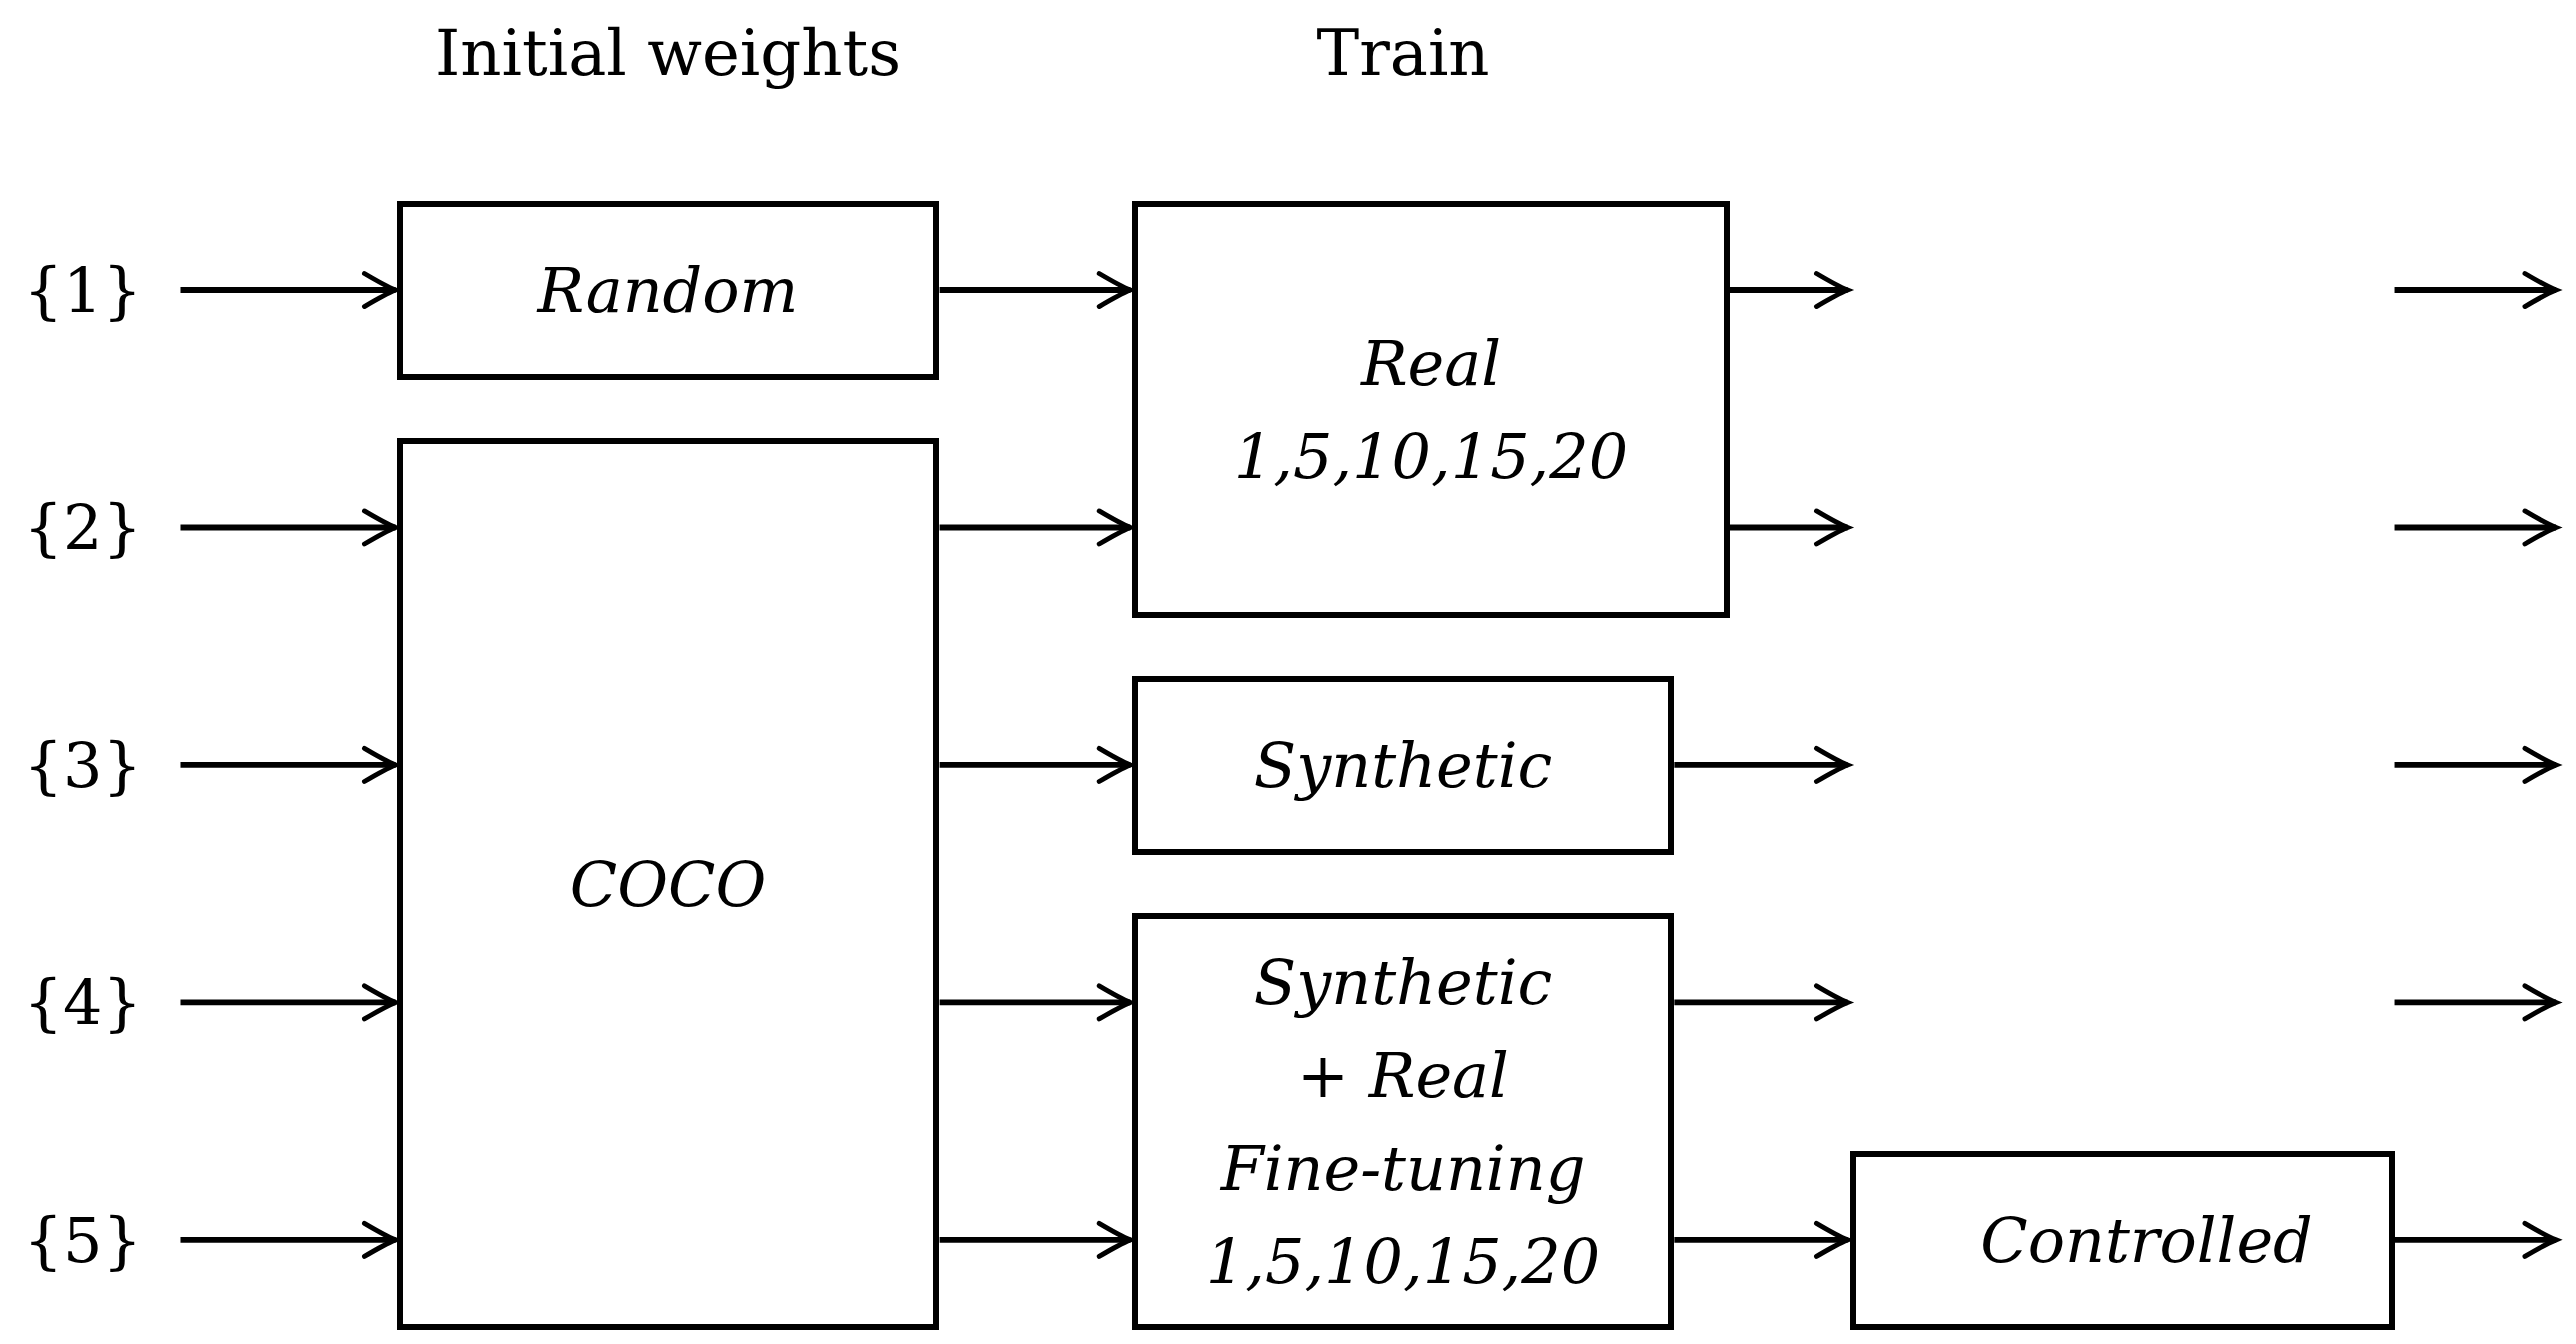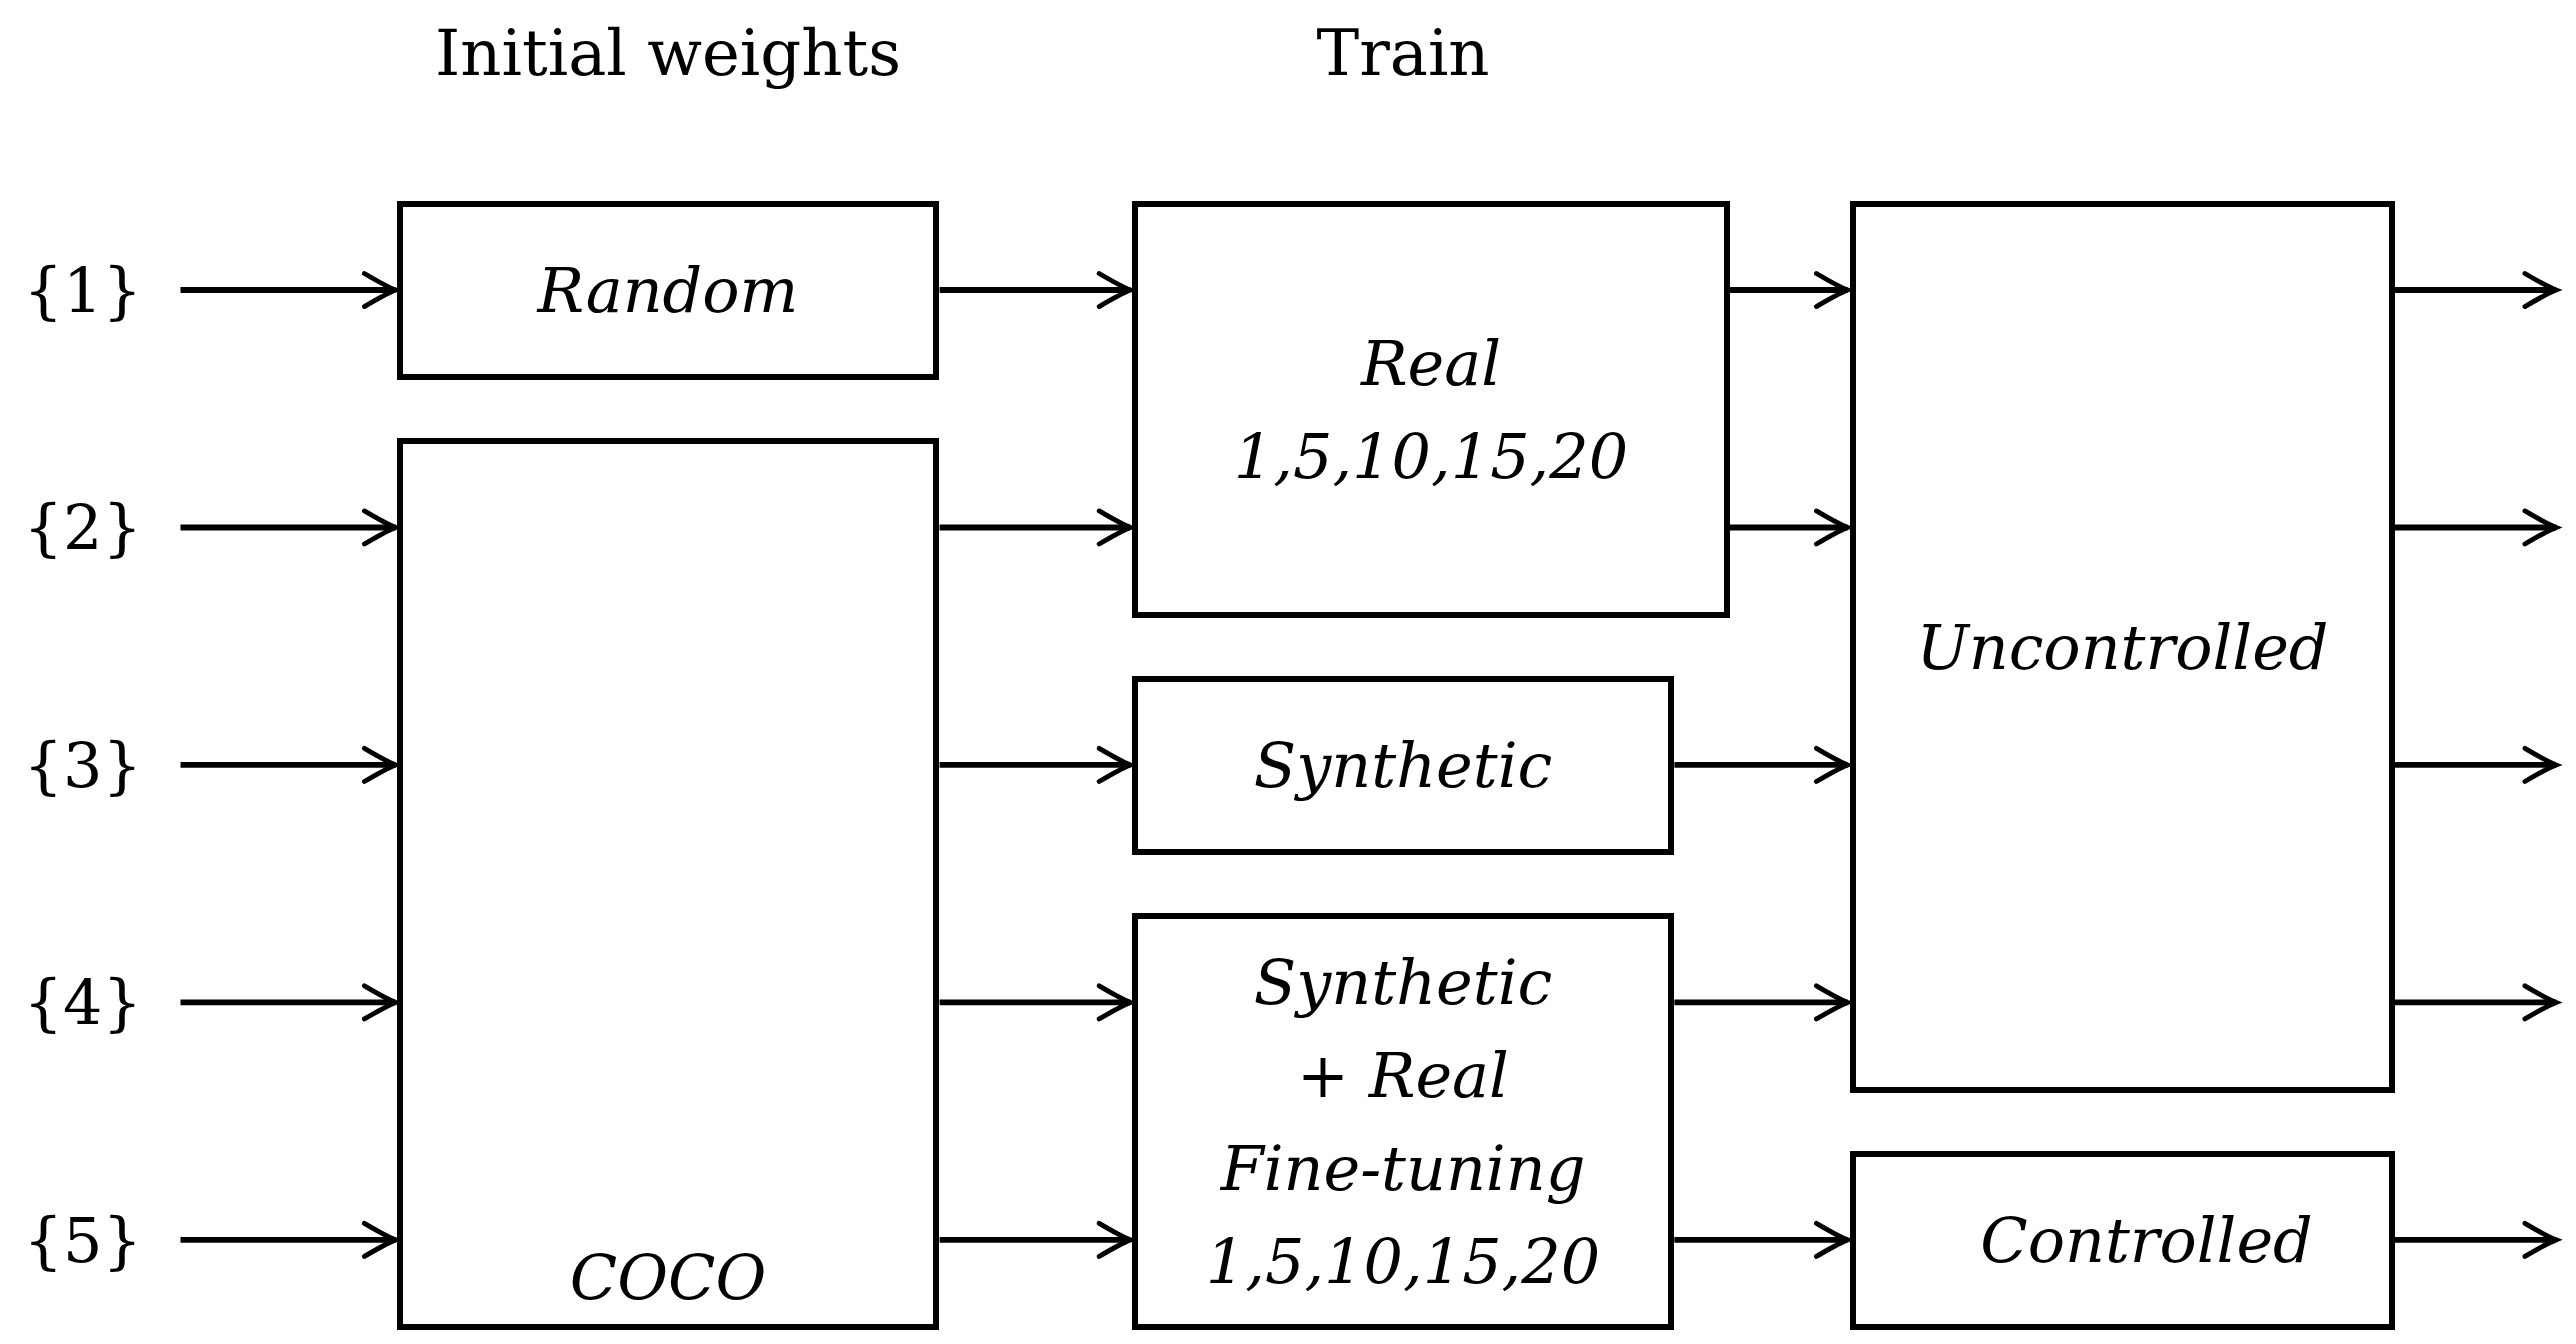--- a/index.html
+++ b/index.html
@@ -61,21 +61,21 @@
     background: var(--bg, #ffffff);
     display: flex;
     align-items: center;
     justify-content: center;
     text-align: center;
     font-size: 62px;
     line-height: 1.5;
     font-style: italic;
   }
   .box-random       { left: 397px;  top: 201px;  width: 542px; height: 179px; }
-  .box-coco         { left: 397px;  top: 438px;  width: 542px; height: 892px; align-items: flex-end; }
+  .box-coco         { left: 397px;  top: 438px;  width: 542px; height: 892px; }
   .box-real         { left: 1132px; top: 201px;  width: 598px; height: 417px; }
   .box-synthetic    { left: 1132px; top: 676px;  width: 542px; height: 179px; }
   .box-synreal      { left: 1132px; top: 913px;  width: 542px; height: 417px; }
   .box-uncontrolled { left: 1850px; top: 201px;  width: 545px; height: 892px; }
   .box-controlled   { left: 1850px; top: 1151px; width: 545px; height: 179px; padding-left: 48px; }
   .box .lines span { display: block; }
 </style>
 </head>
 <body>
 
@@ -140,21 +140,18 @@
   </div>
   <div class="box box-synreal">
     <div class="lines">
       <span>Synthetic</span>
       <span>+ Real</span>
       <span>Fine-tuning</span>
       <span>1,5,10,15,20</span>
     </div>
   </div>
 
-  <div class="box box-uncontrolled">
-    <span>Uncontrolled</span>
-  </div>
   <div class="box box-controlled">
     <span>Controlled</span>
   </div>
 
 </div>
 
 
 </body></html>

